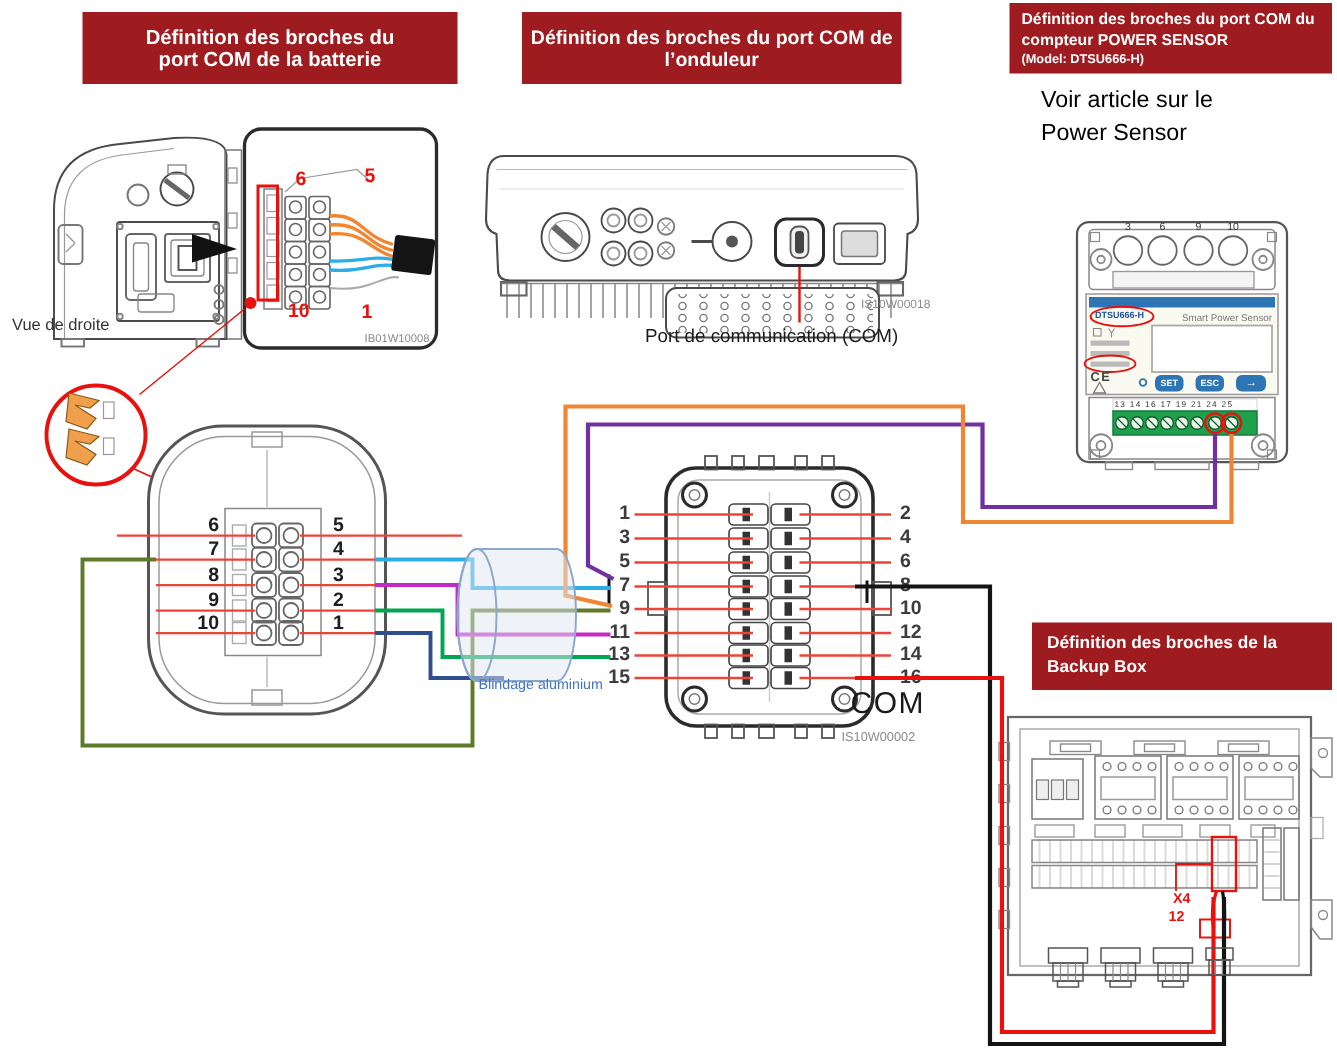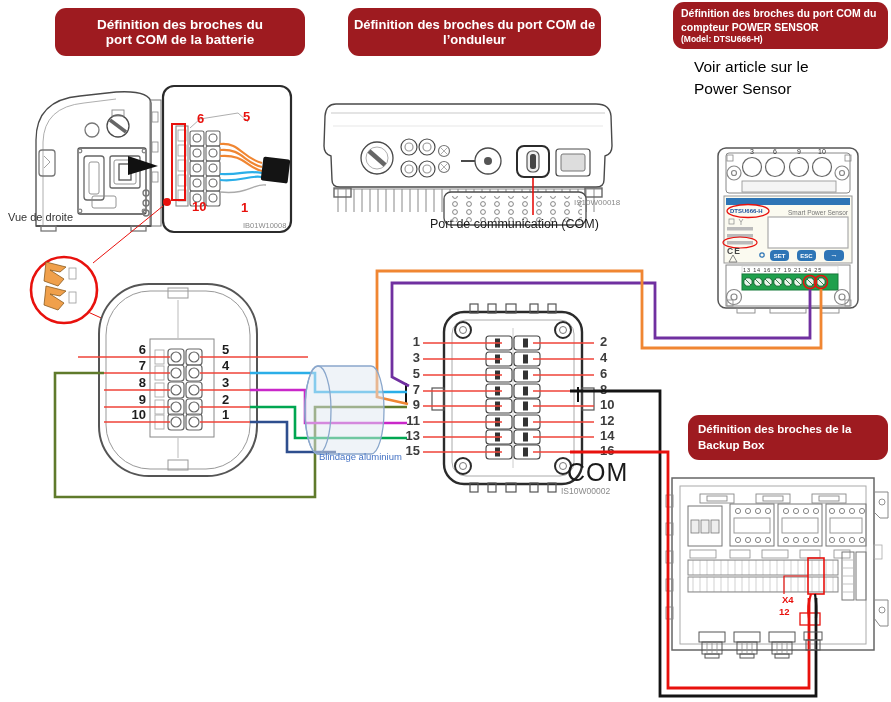--- a/index.html
+++ b/index.html
@@ -3,21 +3,21 @@
 <meta charset="utf-8">
 <style>
   html,body{margin:0;padding:0;background:#fff;}
   #canvas{position:relative;width:891px;height:702px;background:#fff;overflow:hidden;
           font-family:"Liberation Sans",sans-serif;}
   svg{position:absolute;left:0;top:0;}
   #art{z-index:1;}
   #wires{z-index:3;pointer-events:none;}
   .t{position:absolute;z-index:2;color:#222;white-space:nowrap;line-height:1.15;}
   .banner{position:absolute;z-index:2;background:#9e1b20;color:#fff;font-weight:700;
-          display:flex;align-items:center;justify-content:center;text-align:center;border-radius:11px;}
+          display:flex;align-items:center;justify-content:center;text-align:center;}
   .banner.left{justify-content:flex-start;text-align:left;}
   .red{color:#e8110d;text-align:center;}
   .code{color:#8a8a8a;}
   .pin{font-weight:700;color:#3c3c3c;font-size:13px;}
   .pinL{width:30px;text-align:right;}
   .bpin{font-weight:700;color:#1d1d1d;font-size:13px;}
   .bpinL{width:26px;text-align:right;}
   .ipin{font-weight:700;color:#e8110d;font-size:13px;}
   .btn{z-index:2;color:#fff;text-align:center;font-weight:700;}
   .z4{z-index:4;}
@@ -425,21 +425,21 @@
   <div class="t" style="left:694px;top:56px;width:150px;font-size:15.5px;line-height:1.45;white-space:normal;color:#000;">Voir article sur le Power Sensor</div>
 
   <div class="banner left" style="left:688px;top:415px;width:200px;padding:7px 10px;box-sizing:border-box;font-size:11.5px;">
     <span style="white-space:normal;line-height:1.35;">Définition des broches de la Backup Box</span>
     </div>
 
   <span class="t" style="left:8px;top:211px;font-size:11px;color:#333;">Vue de droite</span>
   <span class="t code" style="left:243px;top:222px;font-size:7.5px;">IB01W10008</span>
   <span class="t code" style="left:574px;top:198px;font-size:8px;">IS10W00018</span>
   <span class="t" style="left:430px;top:217px;font-size:12.5px;color:#1a1a1a;">Port de communication (COM)</span>
-  <span class="t" style="left:567px;top:458px;font-size:25px;letter-spacing:1px;color:#1a1a1a;">COM</span>
+  <span class="t" style="left:567px;top:458px;font-size:20px;letter-spacing:1px;color:#1a1a1a;">COM</span>
   <span class="t code" style="left:561px;top:487px;font-size:8.5px;">IS10W00002</span>
   <span class="t z4" style="left:319px;top:452px;font-size:9.5px;color:#4472c4;">Blindage aluminium</span>
 
   <span class="t pin pinL" style="left:390px;top:335px;">1</span>
   <span class="t pin pinL" style="left:390px;top:351px;">3</span>
   <span class="t pin pinL" style="left:390px;top:367px;">5</span>
   <span class="t pin pinL" style="left:390px;top:383px;">7</span>
   <span class="t pin pinL" style="left:390px;top:398px;">9</span>
   <span class="t pin pinL" style="left:390px;top:414px;">11</span>
   <span class="t pin pinL" style="left:390px;top:429px;">13</span>

